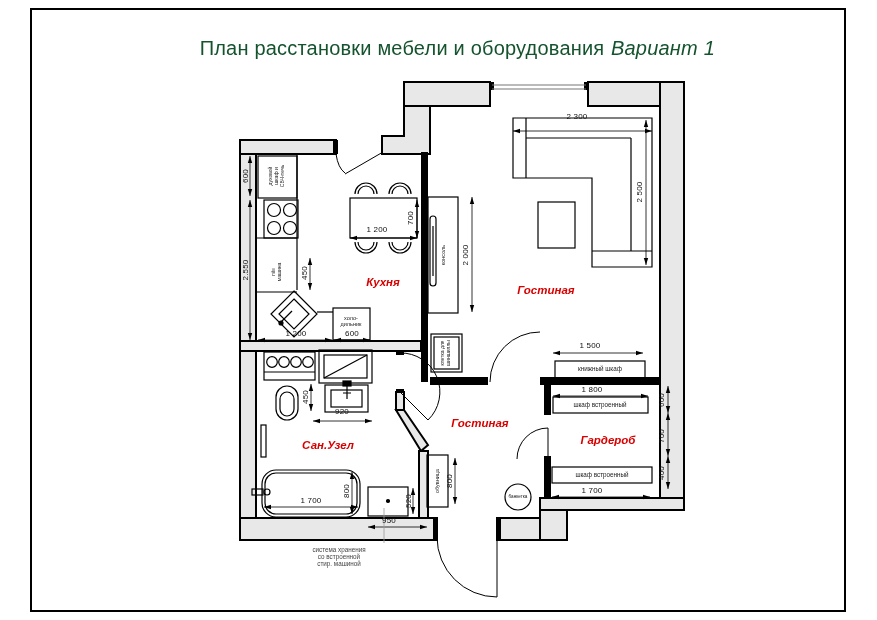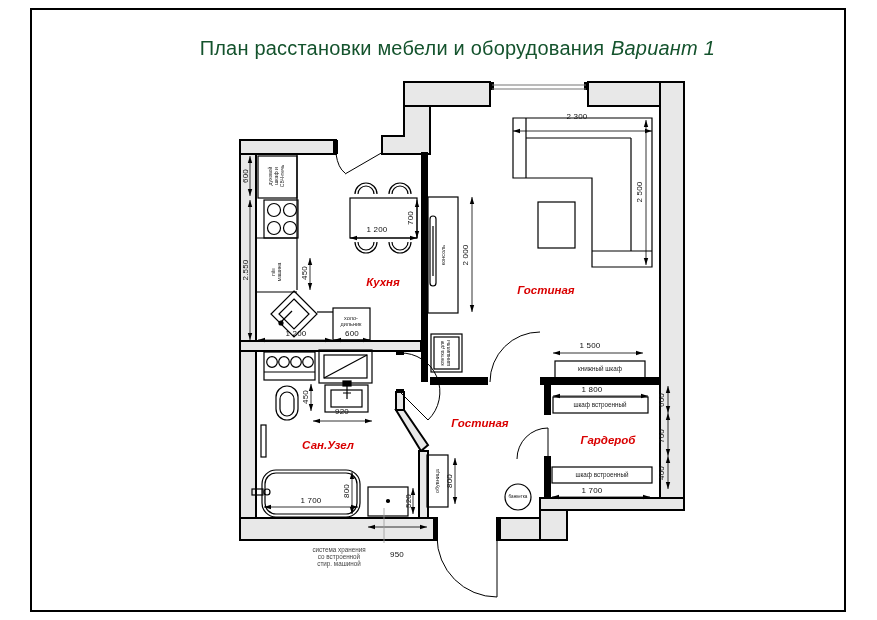--- a/index.html
+++ b/index.html
@@ -208,21 +208,21 @@
   <div class="lbl dim" style="left:352px;top:334px;">600</div>
   <div class="lbl dim" style="left:377px;top:230px;">1 200</div>
   <div class="lbl dim v" style="left:411px;top:218px;">700</div>
   <div class="lbl dim" style="left:577px;top:117px;">2 300</div>
   <div class="lbl dim v" style="left:640px;top:192px;">2 500</div>
   <div class="lbl dim v" style="left:466px;top:255px;">2 000</div>
   <div class="lbl dim v" style="left:306px;top:397px;">450</div>
   <div class="lbl dim" style="left:342px;top:412px;">920</div>
   <div class="lbl dim" style="left:311px;top:501px;">1 700</div>
   <div class="lbl dim v" style="left:347px;top:491px;">800</div>
-  <div class="lbl dim" style="left:397px;top:521px;margin-top:34px;">950</div>
+  <div class="lbl dim" style="left:389px;top:521px;">950</div>
   <div class="lbl dim v" style="left:409px;top:501px;">520</div>
   <div class="lbl dim v" style="left:450px;top:481px;">800</div>
   <div class="lbl dim" style="left:590px;top:346px;text-align:center;">1 500</div>
   <div class="lbl dim" style="left:592px;top:390px;">1 800</div>
   <div class="lbl dim v" style="left:662px;top:400px;">600</div>
   <div class="lbl dim v" style="left:662px;top:436px;">700</div>
   <div class="lbl dim v" style="left:662px;top:473px;">400</div>
   <div class="lbl dim" style="left:592px;top:491px;">1 700</div>
 </div>
 

